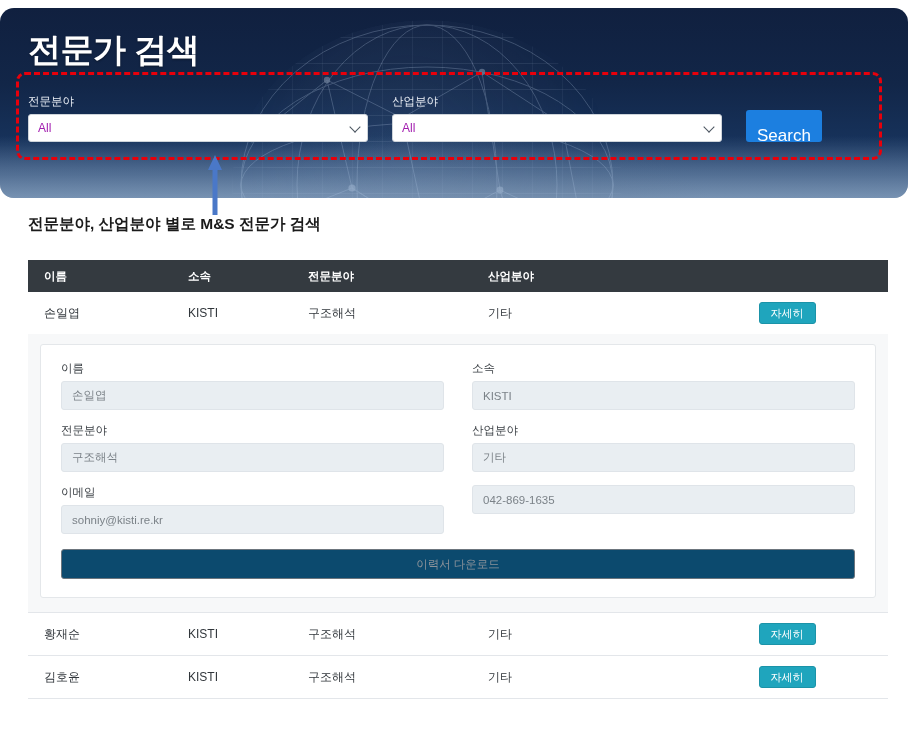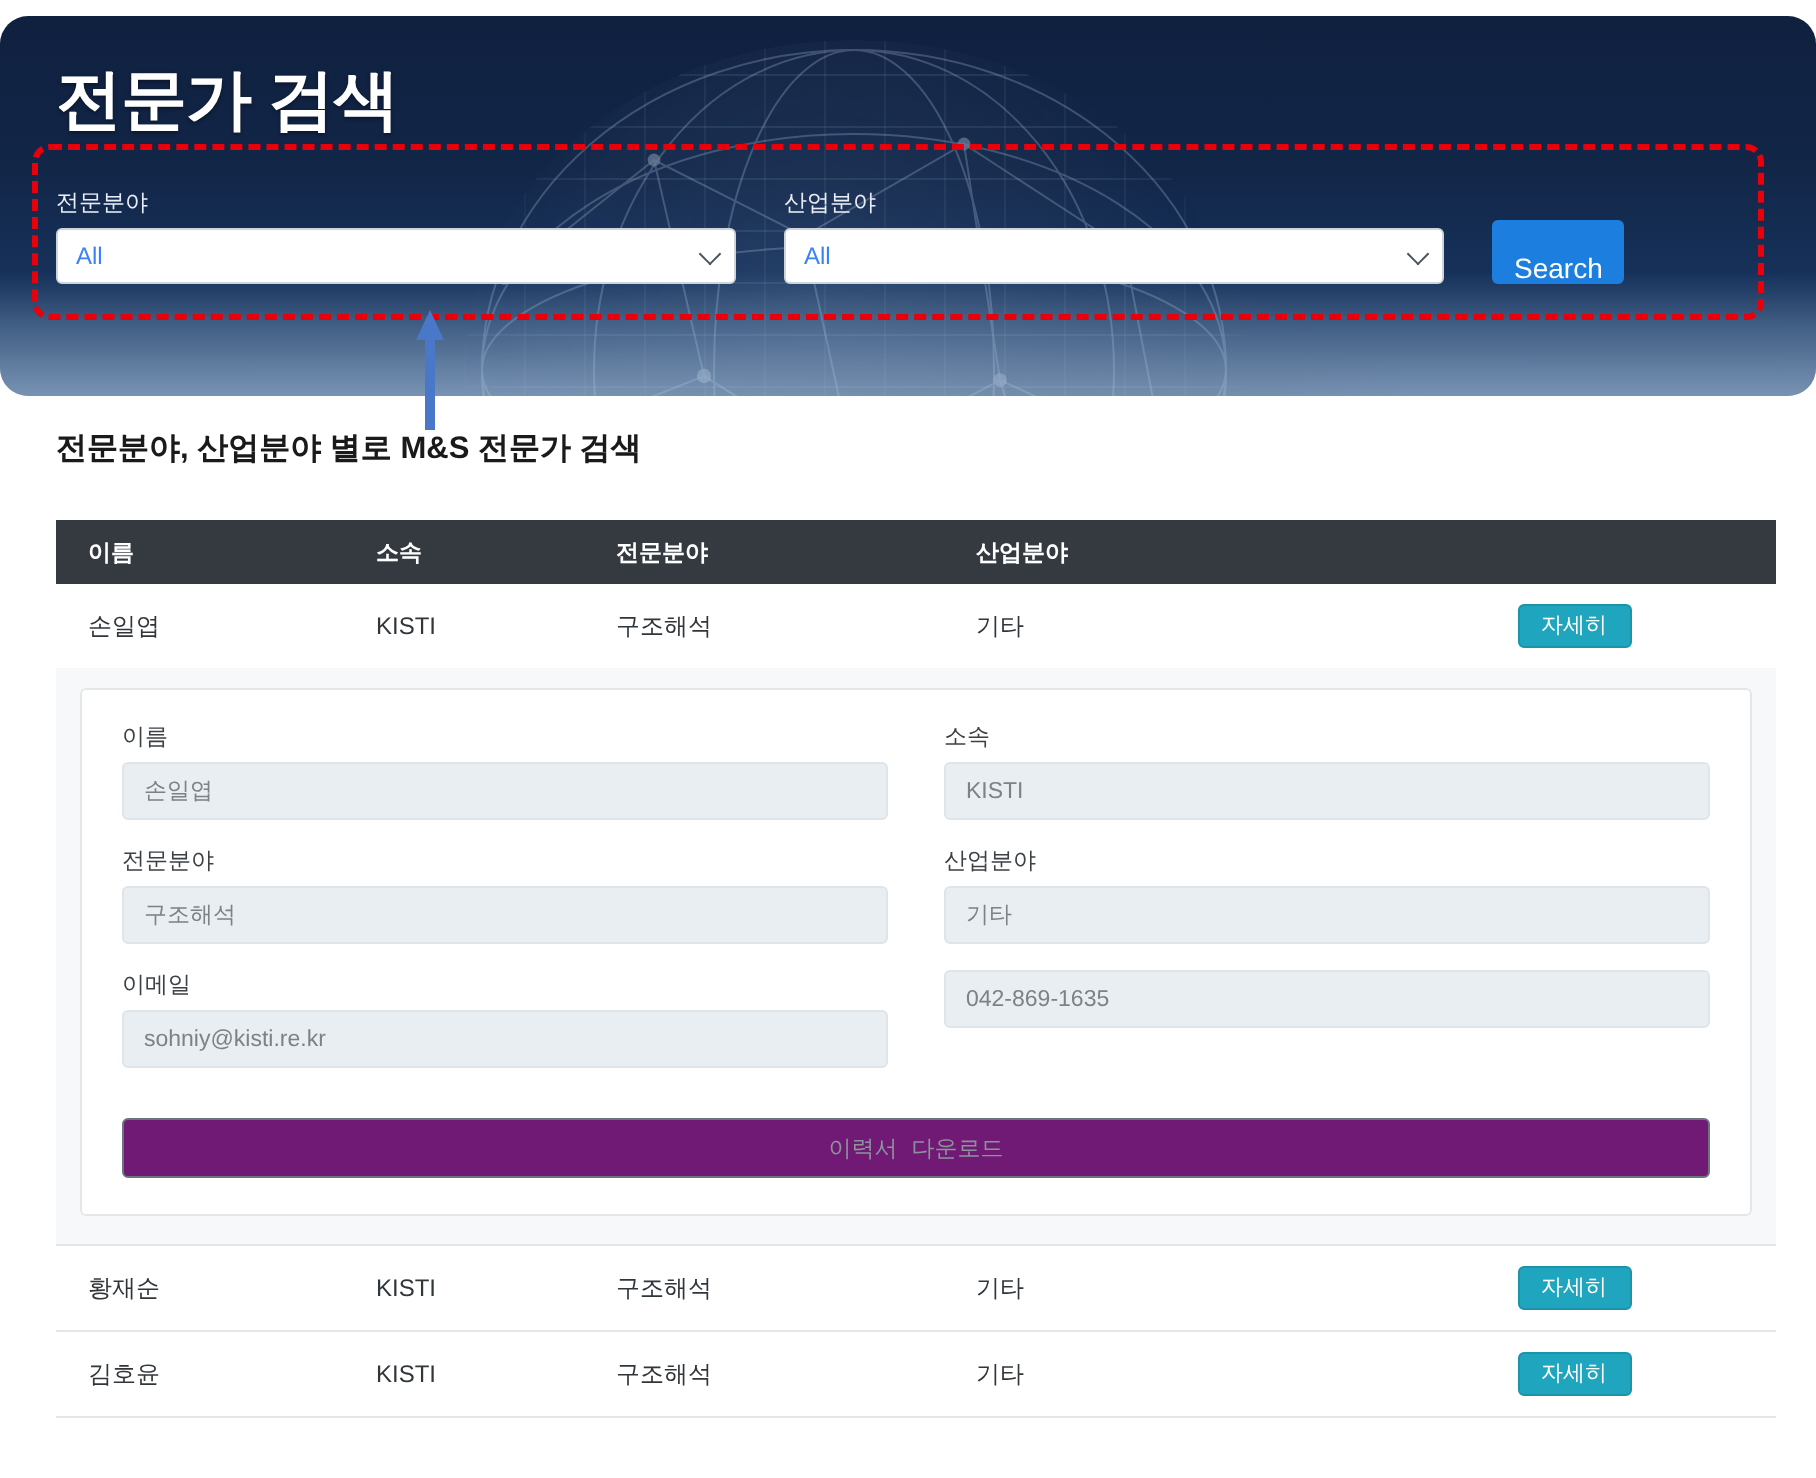--- a/index.html
+++ b/index.html
@@ -92,40 +92,40 @@
   .select-box {
     position: relative;
     height: 28px;
     background: #ffffff;
     border: 1px solid #ced4da;
     border-radius: 3px;
     display: flex;
     align-items: center;
     padding: 0 22px 0 9px;
     font-size: 12px;
-    color: #3b82f6;
+    color: #a21caf;
     box-sizing: border-box;
   }
   .select-caret {
     position: absolute;
     right: 8px; top: 50%;
     width: 7px; height: 7px;
     margin-top: -5px;
     border-right: 1.4px solid #4b5560;
     border-bottom: 1.4px solid #4b5560;
     transform: rotate(45deg);
   }
   .search-btn {
     height: 28px;
     min-width: 62px;
     background: #1c7fe0;
     border: none;
     border-radius: 3px;
     color: #ffffff;
-    font-size: 14px;
+    font-size: 17px;
     font-family: inherit;
     cursor: pointer;
     padding: 16px 11px;
     margin-bottom: 0;
   }
 
   
   .dash-box {
     position: absolute;
     left: 16px; top: 72px;
@@ -225,29 +225,29 @@
     border: 1px solid #dfe4e9;
     border-radius: 3px;
     font-size: 11.5px;
     color: #7b8288;
     display: flex;
     align-items: center;
     padding: 0 10px;
     box-sizing: border-box;
   }
   .dl-btn {
-    margin-top: 12px;
+    margin-top: 2px;
     height: 30px;
     width: 100%;
-    background: #701a75;
+    background: #0c4a6e;
     border: 1px solid #6c757d;
     border-radius: 3px;
     color: #8d939a;
     font-size: 11.5px;
-    font-family: Liberation Mono, monospace;
+    font-family: Liberation Serif, serif;
     cursor: pointer;
   }
   .page-bottom {
     position: absolute;
     left: 0; top: 728px;
     width: 908px; height: 11px;
     background: #ffffff;
   }
 </style>
 </head>

